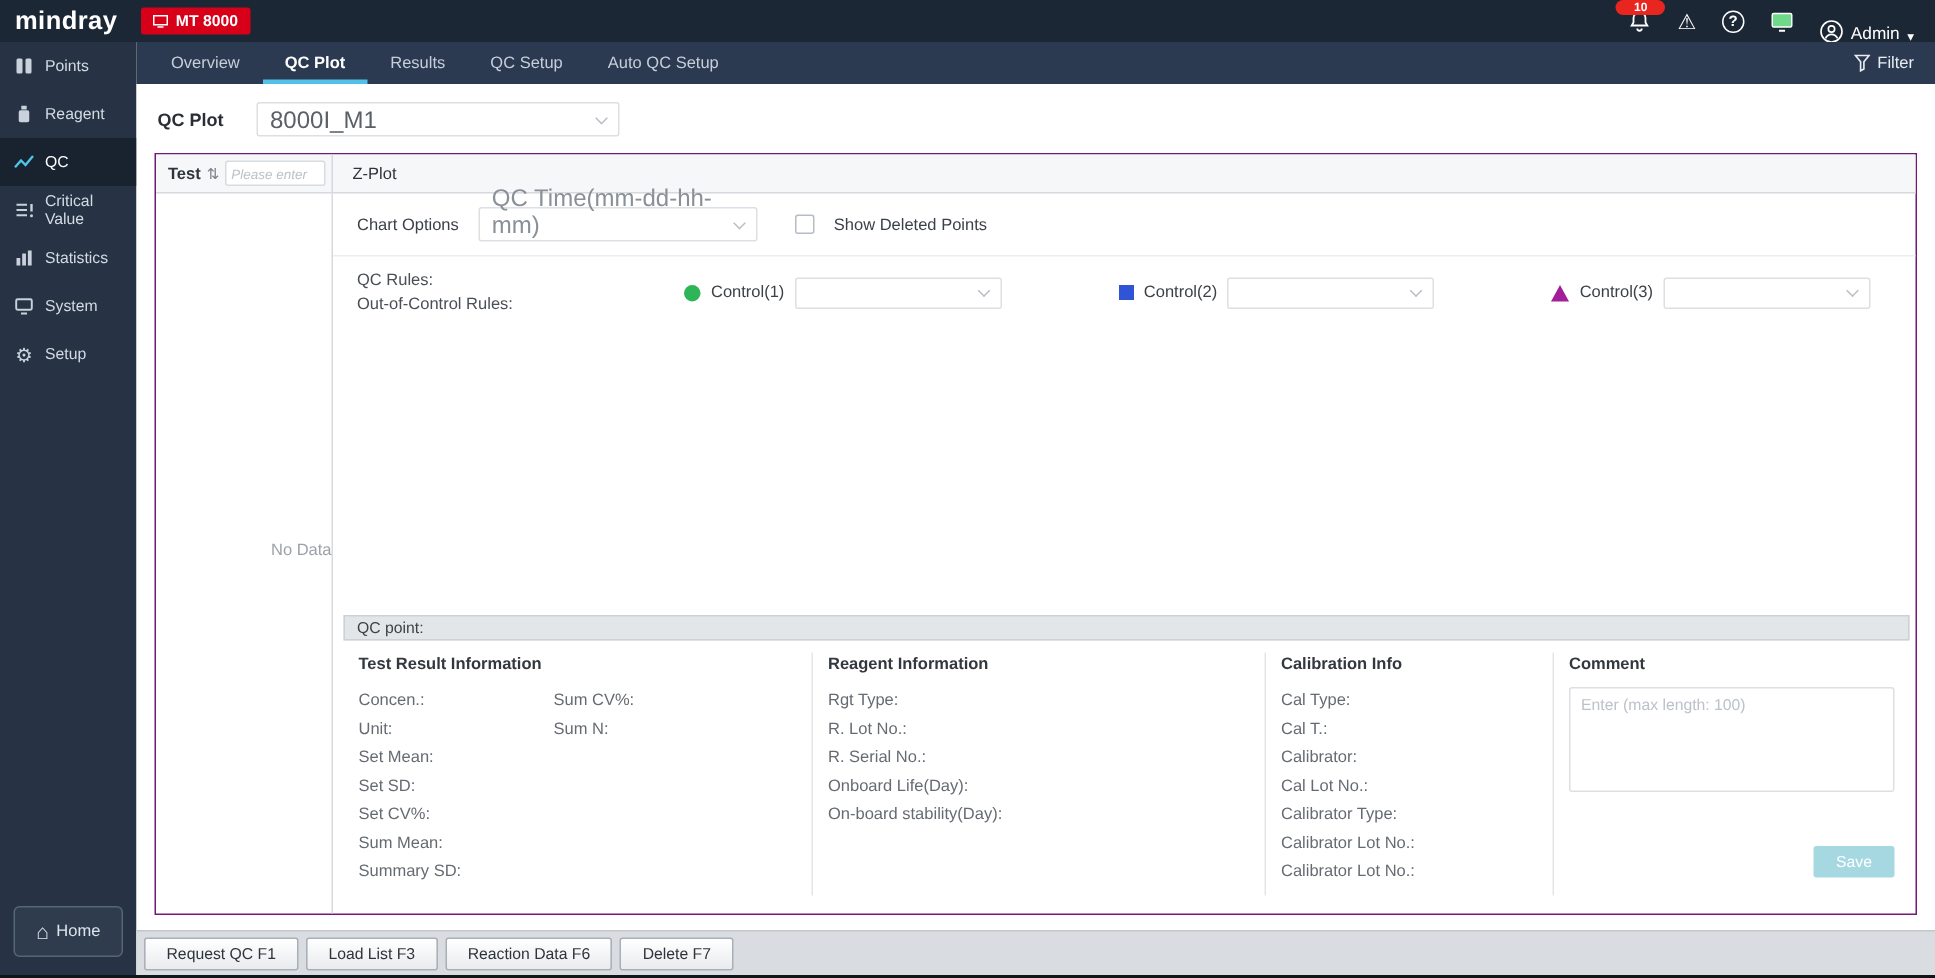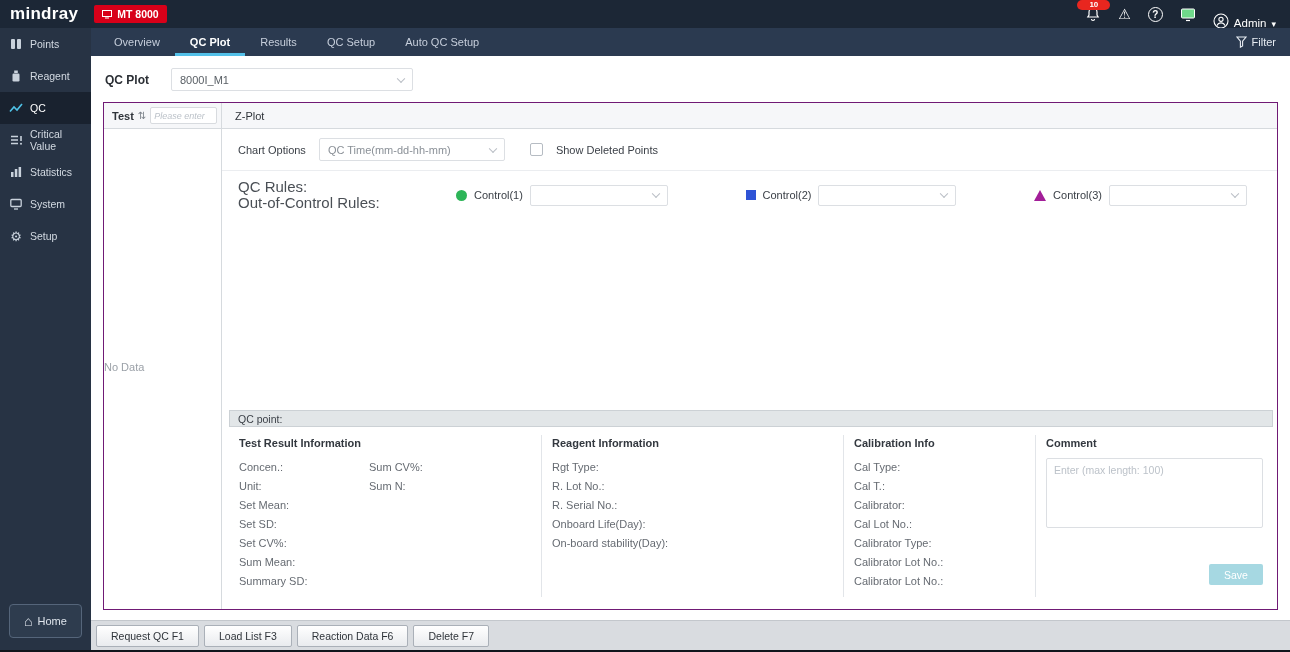--- a/index.html
+++ b/index.html
@@ -44,49 +44,49 @@
   
   .tabsbar { height:28px; background:#2b3a50; display:flex; align-items:center; flex:0 0 auto; padding-left:8px; }
   .tab { padding:0 15px; height:28px; line-height:28px; font-size:11px; color:#c6cedb; cursor:pointer; }
   .tab.active { color:#fff; font-weight:bold; box-shadow:inset 0 -3px 0 #53c0e8; }
   .filter { margin-left:auto; margin-right:14px; display:flex; align-items:center; gap:5px; color:#e8edf3; font-size:11px; cursor:pointer; }
 
   
   .content { flex:1; background:#fff; display:flex; flex-direction:column; min-height:0; }
   .module-row { display:flex; align-items:center; padding:12px 12px 11px 14px; gap:22px; flex:0 0 auto; }
   .module-label { font-size:12px; font-weight:bold; color:#2a2e34; }
-  .select { height:23px; border:1px solid #dcdfe3; border-radius:2px; background:#fff; display:flex; align-items:center;
-            padding:0 22px 0 8px; position:relative; font-size:11px; color:#8a9097; cursor:pointer; }
+  .select { height:23px; border:1px solid #dcdfe3; border-radius:2px; background:#fff; display:flex; align-items:flex-end;
+            padding:0 22px 0 8px; position:relative; font-size:16px; color:#8a9097; cursor:pointer; }
   .select .chev { position:absolute; right:8px; top:50%; width:6px; height:6px; border-right:1.4px solid #b9bec5;
                   border-bottom:1.4px solid #b9bec5; transform:translateY(-70%) rotate(45deg); }
   .module-select { width:242px; color:#5a6066; }
 
   .panel { flex:1; margin:0 12px 10px 12px; border:1px solid #701a75; display:flex; flex-direction:column; min-height:0; }
   .panel-header { height:26px; background:#f6f7f9; border-bottom:1px solid #d6dade; display:flex; flex:0 0 auto; }
   .test-head { width:118px; border-right:1px solid #d6dade; display:flex; align-items:center; gap:4px; padding:0 4px 0 8px; }
   .test-title { font-size:11px; font-weight:bold; color:#2f343a; }
   .sort-icon { font-size:10px; color:#7a8088; }
   .test-search { flex:1; width:0; height:17px; border:1px solid #d8dbdf; border-radius:2px; font-size:9px;
                  padding:0 3px; color:#555; font-family:"Liberation Sans",sans-serif;font-style:italic; }
   input::placeholder, textarea::placeholder { color:#bcc2c9; }
   .zplot-head { flex:1; display:flex; align-items:center; padding-left:13px; font-size:11px; color:#2f343a; }
 
   .panel-body { flex:1; display:flex; min-height:0; }
-  .test-body { width:118px; border-right:1px solid #d6dade; display:flex; justify-content:flex-start; padding-top:232px; }
+  .test-body { width:118px; border-right:1px solid #d6dade; display:flex; justify-content:flex-end; padding-top:232px; }
   .no-data { font-size:11px; color:#9ba1a8; }
 
   .zplot-area { flex:1; display:flex; flex-direction:column; min-width:0; }
   .opts-row { display:flex; align-items:center; gap:13px; padding:9px 16px; border-bottom:1px solid #ebedf0; flex:0 0 auto; }
   .opt-label { font-size:11px; color:#3c4148; }
   .chart-type-select { width:186px; }
   .checkbox { width:13px; height:13px; border:1px solid #b6bcc3; border-radius:2px; background:#fff; margin-left:12px; cursor:pointer; }
   .cb-label { font-size:11px; color:#3c4148; }
 
   .rules-row { display:flex; align-items:center; padding:8px 16px 10px 16px; flex:0 0 auto; }
-  .rules-labels { width:218px; font-size:15px; color:#4a4f55; line-height:16px; }
+  .rules-labels { width:218px; font-size:11px; color:#4a4f55; line-height:16px; }
   .legends { flex:1; display:flex; align-items:center; justify-content:space-between; padding-right:14px; }
   .legend { display:flex; align-items:center; gap:7px; }
   .legend-label { font-size:11px; color:#3c4148; }
   .legend-select { width:138px; height:21px; }
   .mk-circle { width:11px; height:11px; border-radius:50%; background:#2db558; }
   .mk-square { width:10px; height:10px; background:#2f54d6; }
   .mk-triangle { width:0; height:0; border-left:6px solid transparent; border-right:6px solid transparent; border-bottom:11px solid #a31e99; }
 
   .chart-empty { flex:1; min-height:120px; }
 

